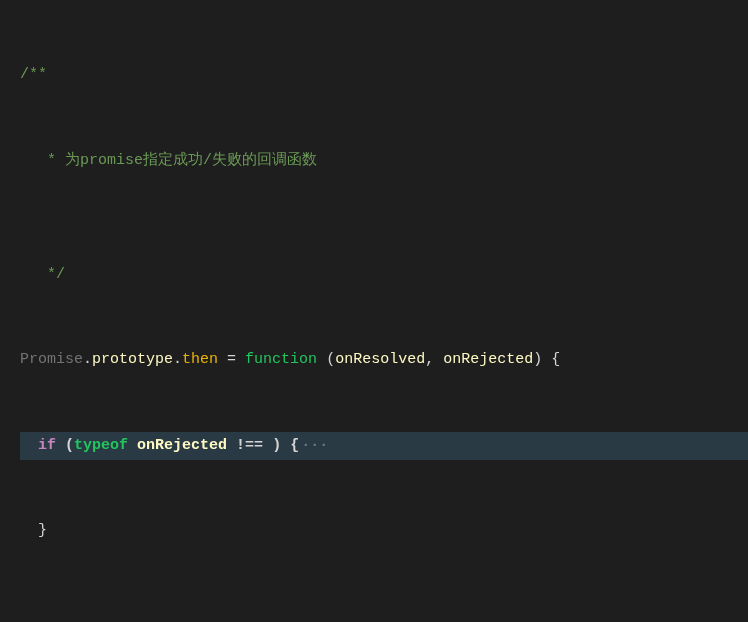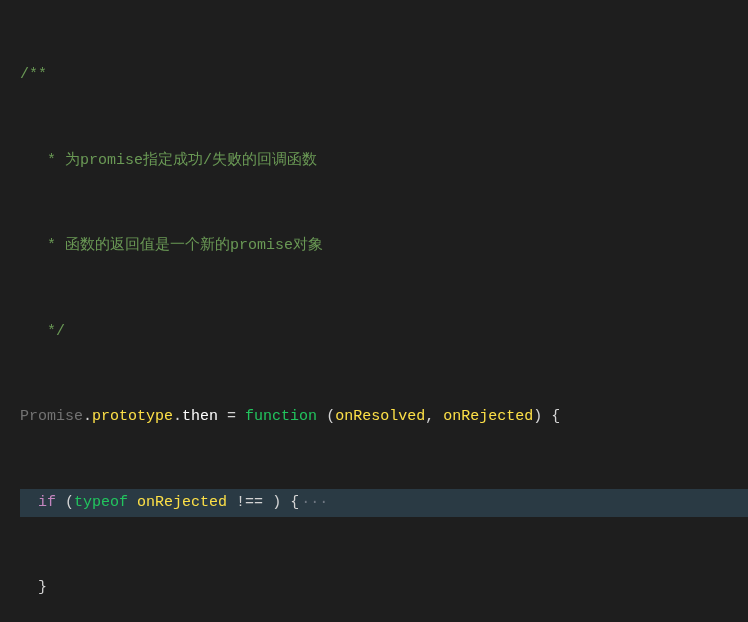--- a/index.html
+++ b/index.html
@@ -17,42 +17,42 @@
     padding: 4px 0 0 20px;
     white-space: pre;
   }
   .line {
     height: 28.5px;
     display: flex;
     align-items: center;
   }
   .line.hl {
     background: #2a3a44;
+    font-weight: bold;
   }
   .comment { color: #6a9955; }
   .keyword { color: #22c55e; }
   .keyword2 { color: #c586c0; }
   .type { color: #737373; }
-  .func { color: #ffffff; }
-  .var { color: #fde047; }
+  .func { color: #eab308; }
+  .var { color: #fef9c3; }
   .string { color: #ce9178; }
   .punct { color: #d4d4d4; }
   .op { color: #d4d4d4; }
   .fold { color: #6e7681; margin-left: 2px; }
 </style>
 </head>
 <body>
 
 <div class="editor">
 
 <div class="line"><span class="comment">/**</span></div>
 
 <div class="line"><span class="comment">   * 为promise指定成功/失败的回调函数</span></div>
 
-<div class="line"><span class="comment">   * 函数的返回值是一个新的promise对象</span></div>
 
 <div class="line"><span class="comment">   */</span></div>
 
 <div class="line"><span class="type">Promise</span><span class="punct">.</span><span class="var">prototype</span><span class="punct">.</span><span class="func">then</span><span class="op"> = </span><span class="keyword">function</span><span> </span><span class="punct">(</span><span class="var">onResolved</span><span>, </span><span class="var">onRejected</span><span class="punct">)</span><span class="punct"> {</span></div>
 
 <div class="line hl"><span>  </span><span class="keyword2">if</span><span> </span><span class="punct">(</span><span class="keyword">typeof</span><span> </span><span class="var">onRejected</span><span class="op"> !== </span><span class="punct">)</span><span class="punct"> {</span><span class="fold">···</span></div>
 
 <div class="line"><span>  </span><span class="punct">}</span></div>
 
 

